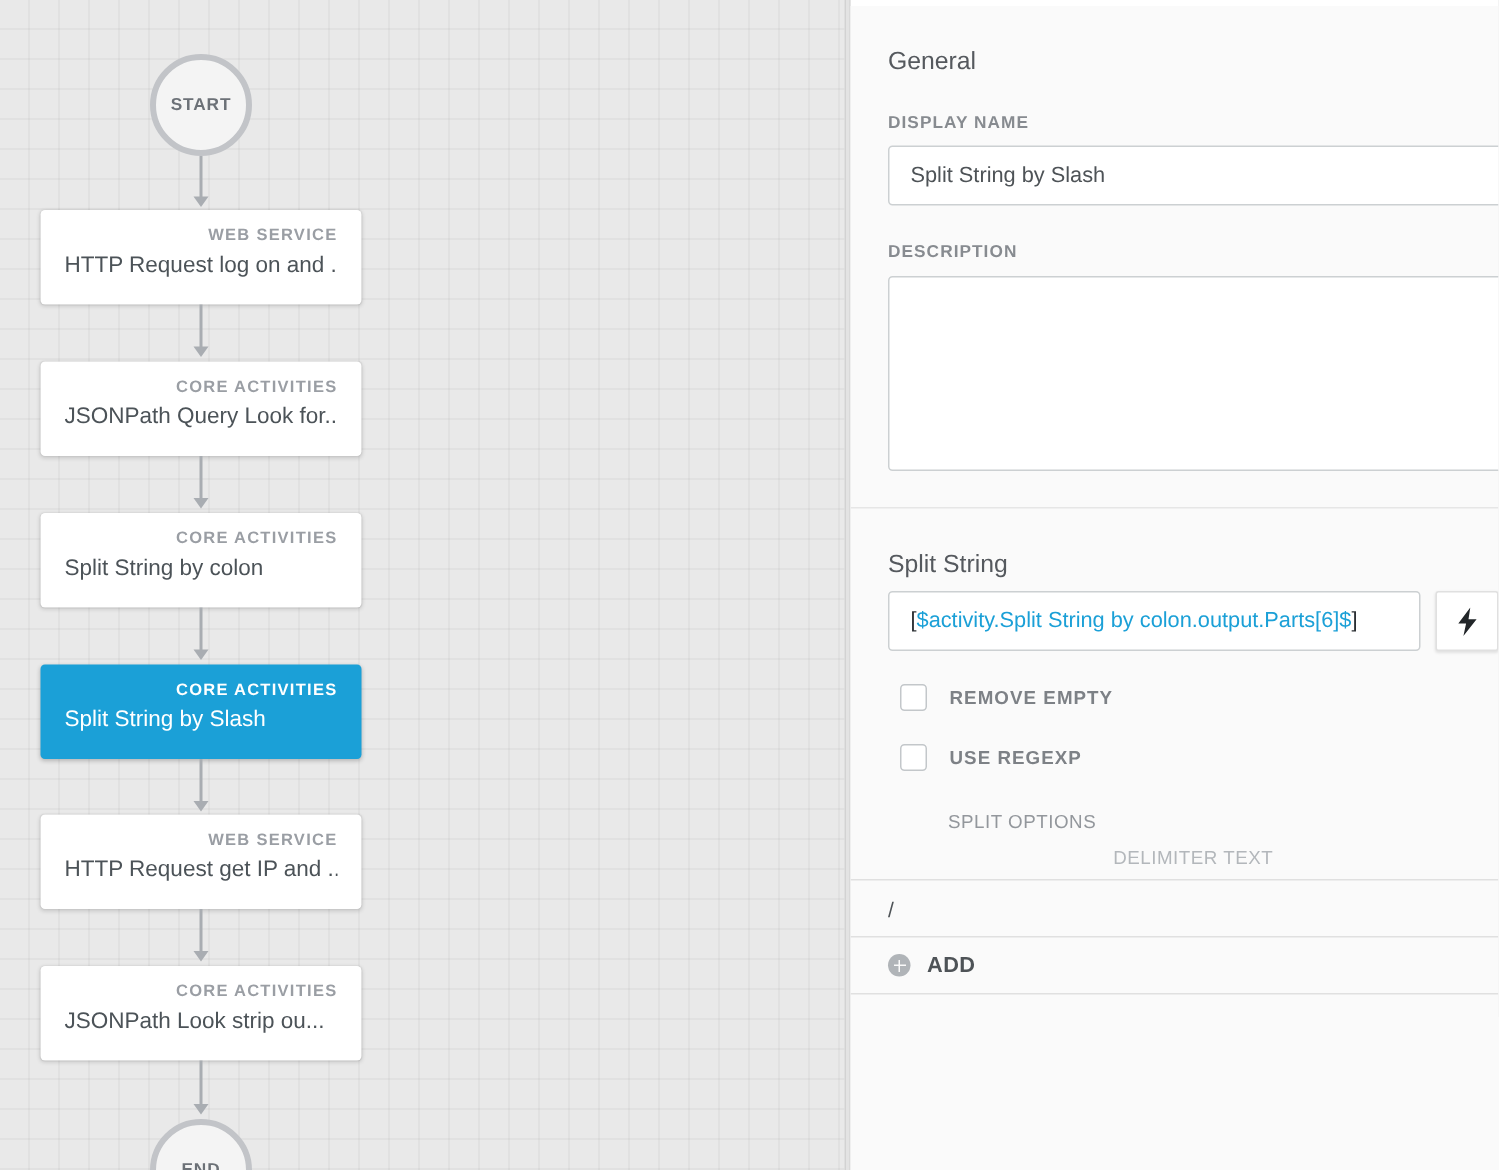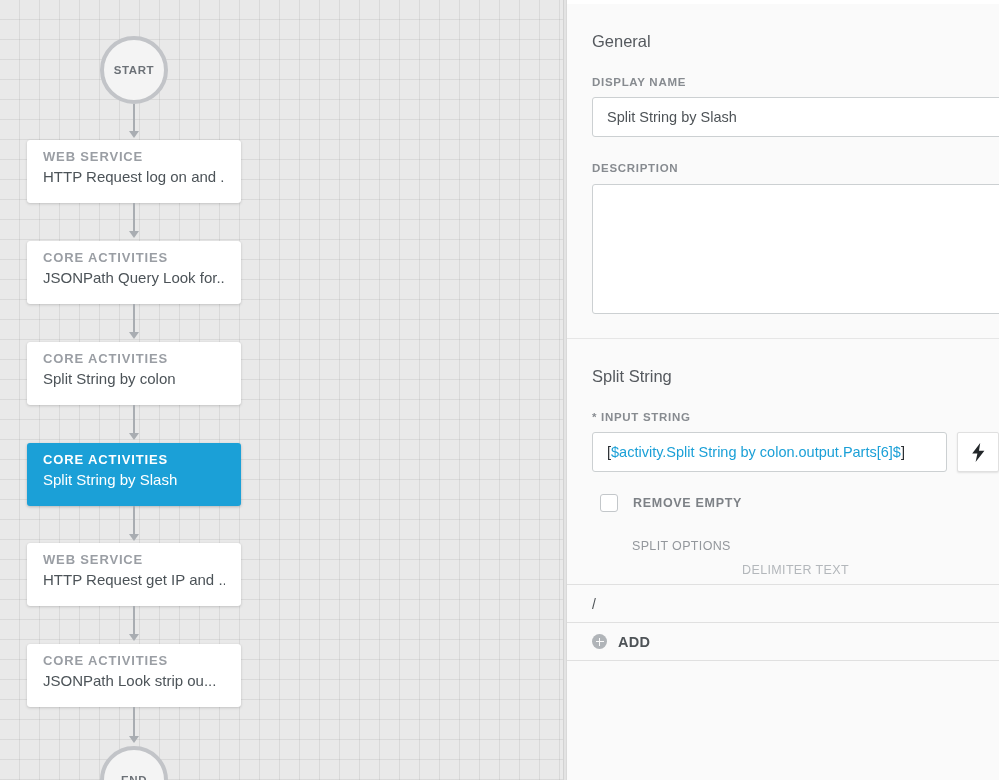--- a/index.html
+++ b/index.html
@@ -84,28 +84,29 @@
     width: 214px;
     height: 63px;
     background: #ffffff;
     border-radius: 3px;
     box-sizing: border-box;
     box-shadow: 0 1px 3px rgba(0,0,0,0.16), 0 0 1px rgba(0,0,0,0.10);
     padding: 10px 16px 0 16px;
     cursor: pointer;
   }
   .card .cat {
-    font-size: 13px;
+    font-size: 11px;
     font-weight: 700;
     letter-spacing: 0.85px;
     color: #9a9ea4;
     text-transform: uppercase;
     line-height: 14px;
     white-space: nowrap;
     overflow: hidden;
+    text-align: right;
   }
   .card .name {
     font-size: 15px;
     color: #4c5358;
     line-height: 26px;
     white-space: nowrap;
     overflow: hidden;
   }
   .card.selected {
     background: #1ba0d7;
@@ -390,40 +391,43 @@
 
       <div class="field-label">DESCRIPTION</div>
       <div class="textarea-input">
         <span></span>
       </div>
 
       <div class="divider"></div>
 
       <div class="section-title">Split String</div>
 
-      <div class="field-label">* INPUT STRING</div>
 
       <div class="expr-row">
         <div class="expr-input">
           <span class="expr-brk">[</span>
             <span class="expr-token">$activity.Split String by colon.output.Parts[6]$</span>
             <span class="expr-brk">]</span>
         </div>
         <div class="bolt-btn">
           <svg width="15" height="19" viewBox="0 0 15 19">
             <path d="M9.2 0 L1.2 10.6 L6.4 10.6 L4.6 19 L13.4 7.8 L8.0 7.8 Z" fill="#222629"></path>
           </svg>
         </div>
       </div>
 
       <div class="check-row">
         <div class="checkbox"></div>
         <div class="check-label">REMOVE EMPTY</div>
       </div>
 
+      <div class="check-row">
+        <div class="checkbox"></div>
+        <div class="check-label">USE REGEXP</div>
+      </div>
 
       <div class="sub-label">SPLIT OPTIONS</div>
 
       <div class="table-head">DELIMITER TEXT</div>
       <div class="hrule"></div>
 
       <div class="delim-row">
         <span>/</span>
       </div>
       <div class="hrule"></div>

